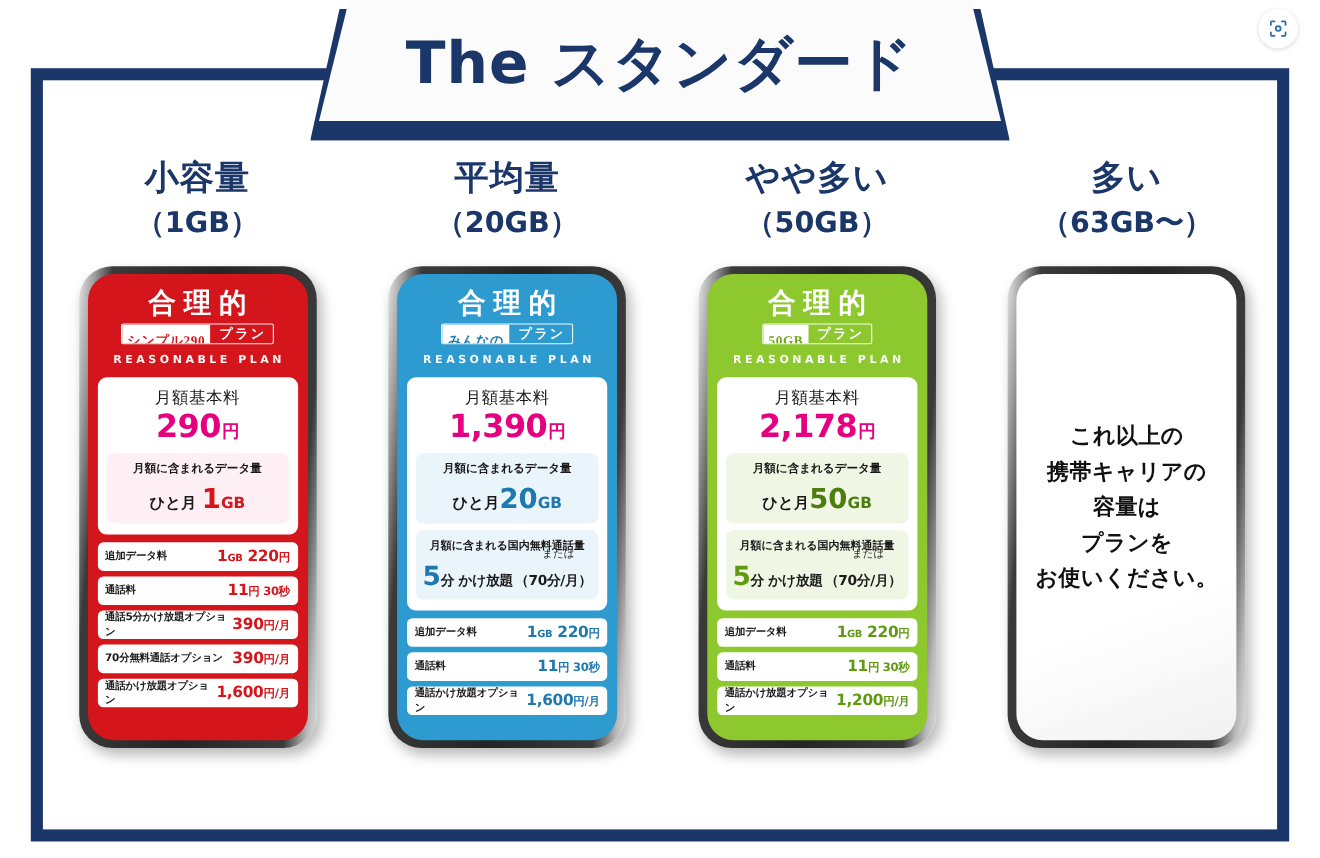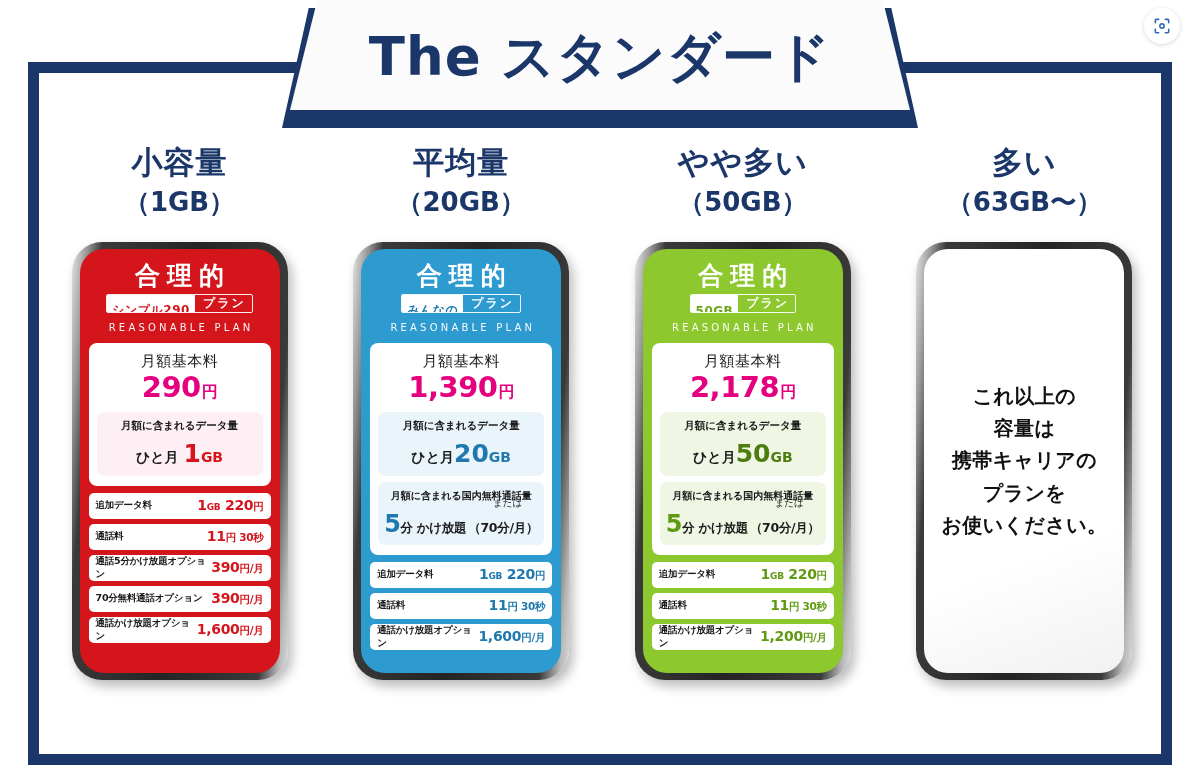--- a/index.html
+++ b/index.html
@@ -133,38 +133,39 @@
     border: 1.5px solid rgba(255,255,255,0.92);
     border-radius: 2px;
     overflow: hidden;
     height: 19px;
     align-items: stretch;
   }
   .badge-left {
     background: #ffffff;
     display: flex; align-items: center; justify-content: center;
     padding: 16px 5px;
-    font-size: 12px; font-weight: bold; letter-spacing: 0.5px;
+    font-size: 12px; font-weight: bold; letter-spacing: 0.5px; font-family: Liberation Serif, serif;
   }
   .red   .badge-left { color: #d4161c; }
   .blue  .badge-left { color: #2079ae; }
   .green .badge-left { color: #6fa617; }
   .badge-right {
     display: flex; align-items: center; justify-content: center;
     padding: 0 6px;
     color: #ffffff;
     font-size: 12px; font-weight: bold; letter-spacing: 2px;
     text-indent: 2px;
   }
   .brand-en {
     margin-top: 5px;
     color: rgba(255,255,255,0.95);
     font-size: 10px;
     letter-spacing: 3.2px;
     text-indent: 3.2px;
+    font-weight: bold;
   }
 
   
   .pricecard {
     margin: 4px 9px 0;
     background: #ffffff;
     border-radius: 8px;
     padding: 9px 8px 10px;
     text-align: center;
   }
@@ -435,22 +436,22 @@
       </div>
     </div>
 
     <div class="col">
       <div class="col-title">多い</div>
       <div class="col-sub">（63GB〜）</div>
       <div class="phone">
         <div class="screen plain">
           <div class="plain-text">
             <div>これ以上の</div>
+            <div>携帯キャリアの</div>
             <div>容量は</div>
-            <div>携帯キャリアの</div>
             <div>プランを</div>
             <div>お使いください。</div>
           </div>
         </div>
       </div>
     </div>
 
   </div>
 </div>
 

